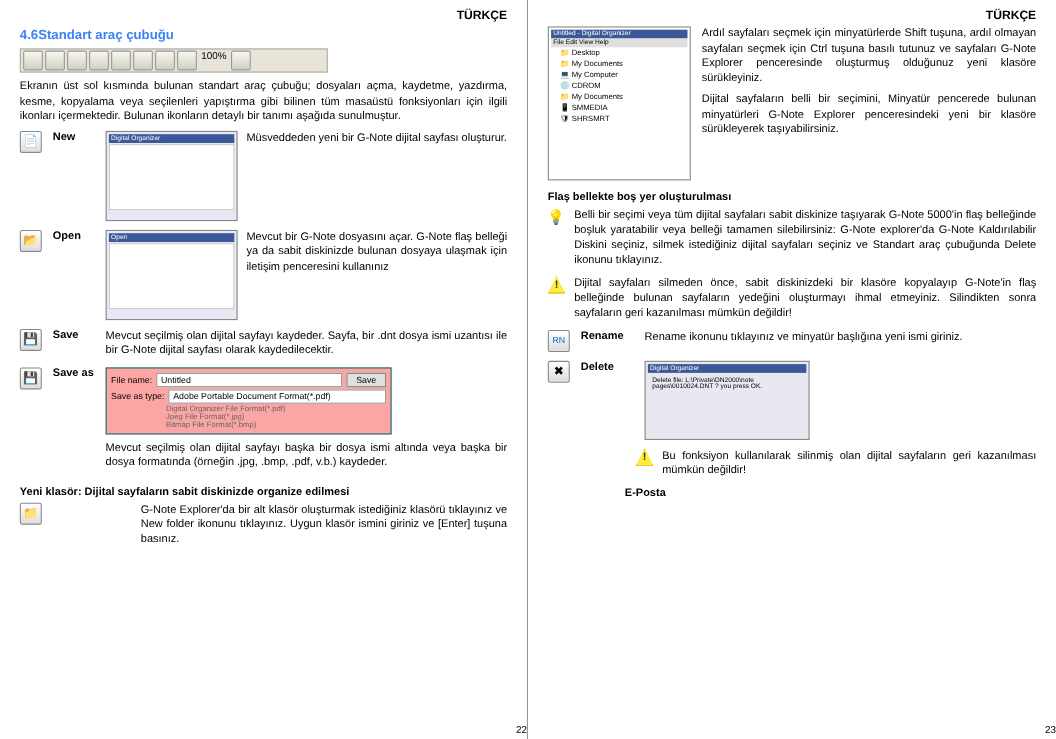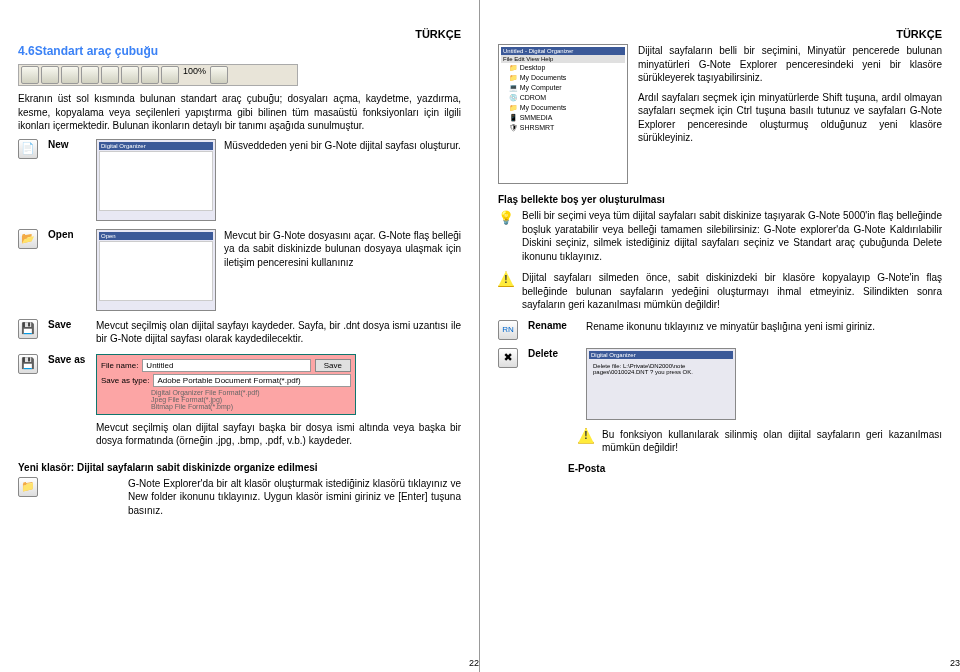--- a/index.html
+++ b/index.html
@@ -7,21 +7,21 @@
     font-family: Arial, sans-serif;
     font-size: 10px;
     background: #fff;
     width: 960px;
     height: 672px;
     display: flex;
   }
   .page {
     width: 480px;
     height: 672px;
-    padding: 28px 18px 8px 18px;
+    padding: 8px 18px 8px 18px;
     position: relative;
   }
   .page-border {
     border-right: 1px solid #999;
   }
   .header-lang {
     text-align: right;
     font-weight: bold;
     font-size: 11px;
     margin-bottom: 4px;
@@ -264,22 +264,22 @@
         <div class="tree-item">📁 Desktop</div>
         <div class="tree-item">  📁 My Documents</div>
         <div class="tree-item">  💻 My Computer</div>
         <div class="tree-item">    💿 CDROM</div>
         <div class="tree-item">    📁 My Documents</div>
         <div class="tree-item">    📱 SMMEDIA</div>
         <div class="tree-item">    🛡 SHRSMRT</div>
       </div>
     </div>
     <div style="flex:1">
+      <div class="para">Ardıl sayfaları seçmek için minyatürlerde Shift tuşuna, ardıl olmayan sayfaları seçmek için Ctrl tuşuna basılı tutunuz ve sayfaları G-Note Explorer penceresinde oluşturmuş olduğunuz yeni klasöre sürükleyiniz.</div>
       <div class="para">Dijital sayfaların belli bir seçimini, Minyatür pencerede bulunan minyatürleri G-Note Explorer penceresindeki yeni bir klasöre sürükleyerek taşıyabilirsiniz.</div>
-      <div class="para">Ardıl sayfaları seçmek için minyatürlerde Shift tuşuna, ardıl olmayan sayfaları seçmek için Ctrl tuşuna basılı tutunuz ve sayfaları G-Note Explorer penceresinde oluşturmuş olduğunuz yeni klasöre sürükleyiniz.</div>
     </div>
   </div>
 
   <div class="sub-heading">Flaş bellekte boş yer oluşturulması</div>
 
   <div class="row">
     <div class="tip-icon">💡</div>
     <div class="desc-cell">Belli bir seçimi veya tüm dijital sayfaları sabit diskinize taşıyarak G-Note 5000'in flaş belleğinde boşluk yaratabilir veya belleği tamamen silebilirsiniz: G-Note explorer'da G-Note Kaldırılabilir Diskini seçiniz, silmek istediğiniz dijital sayfaları seçiniz ve Standart araç çubuğunda Delete ikonunu tıklayınız.</div>
   </div>
 

